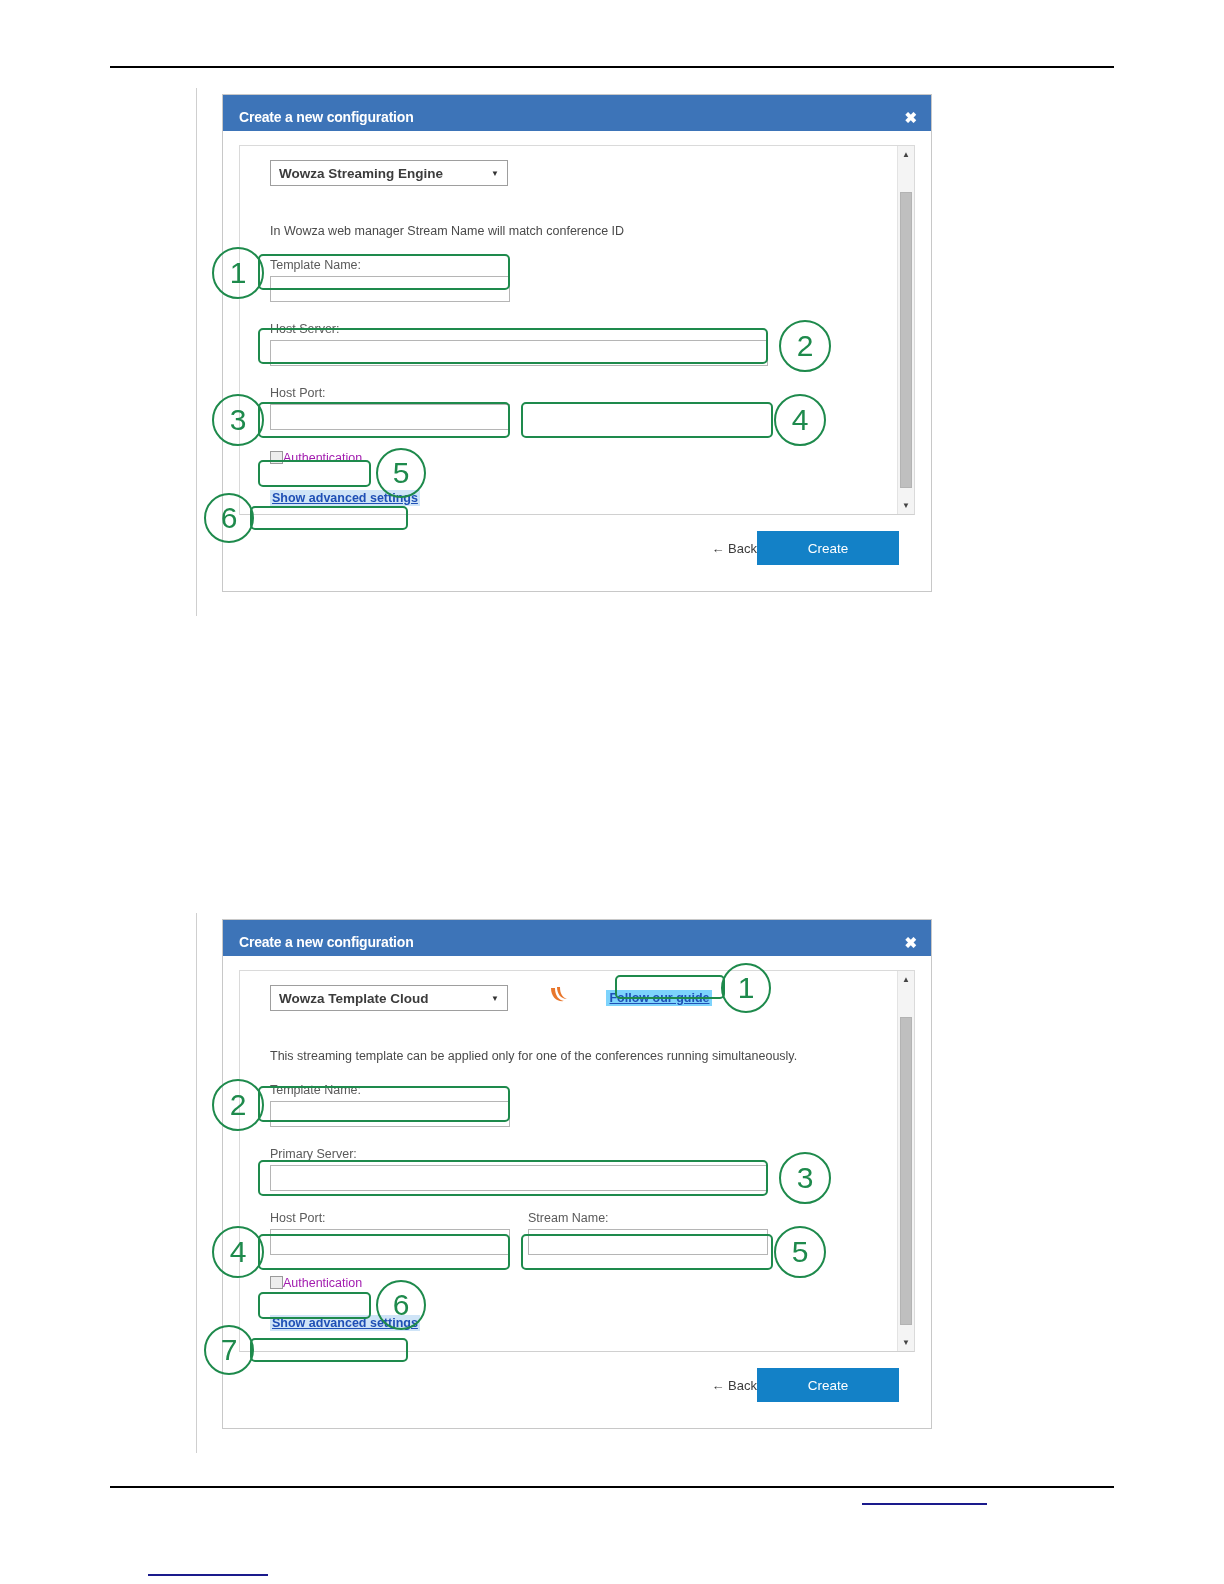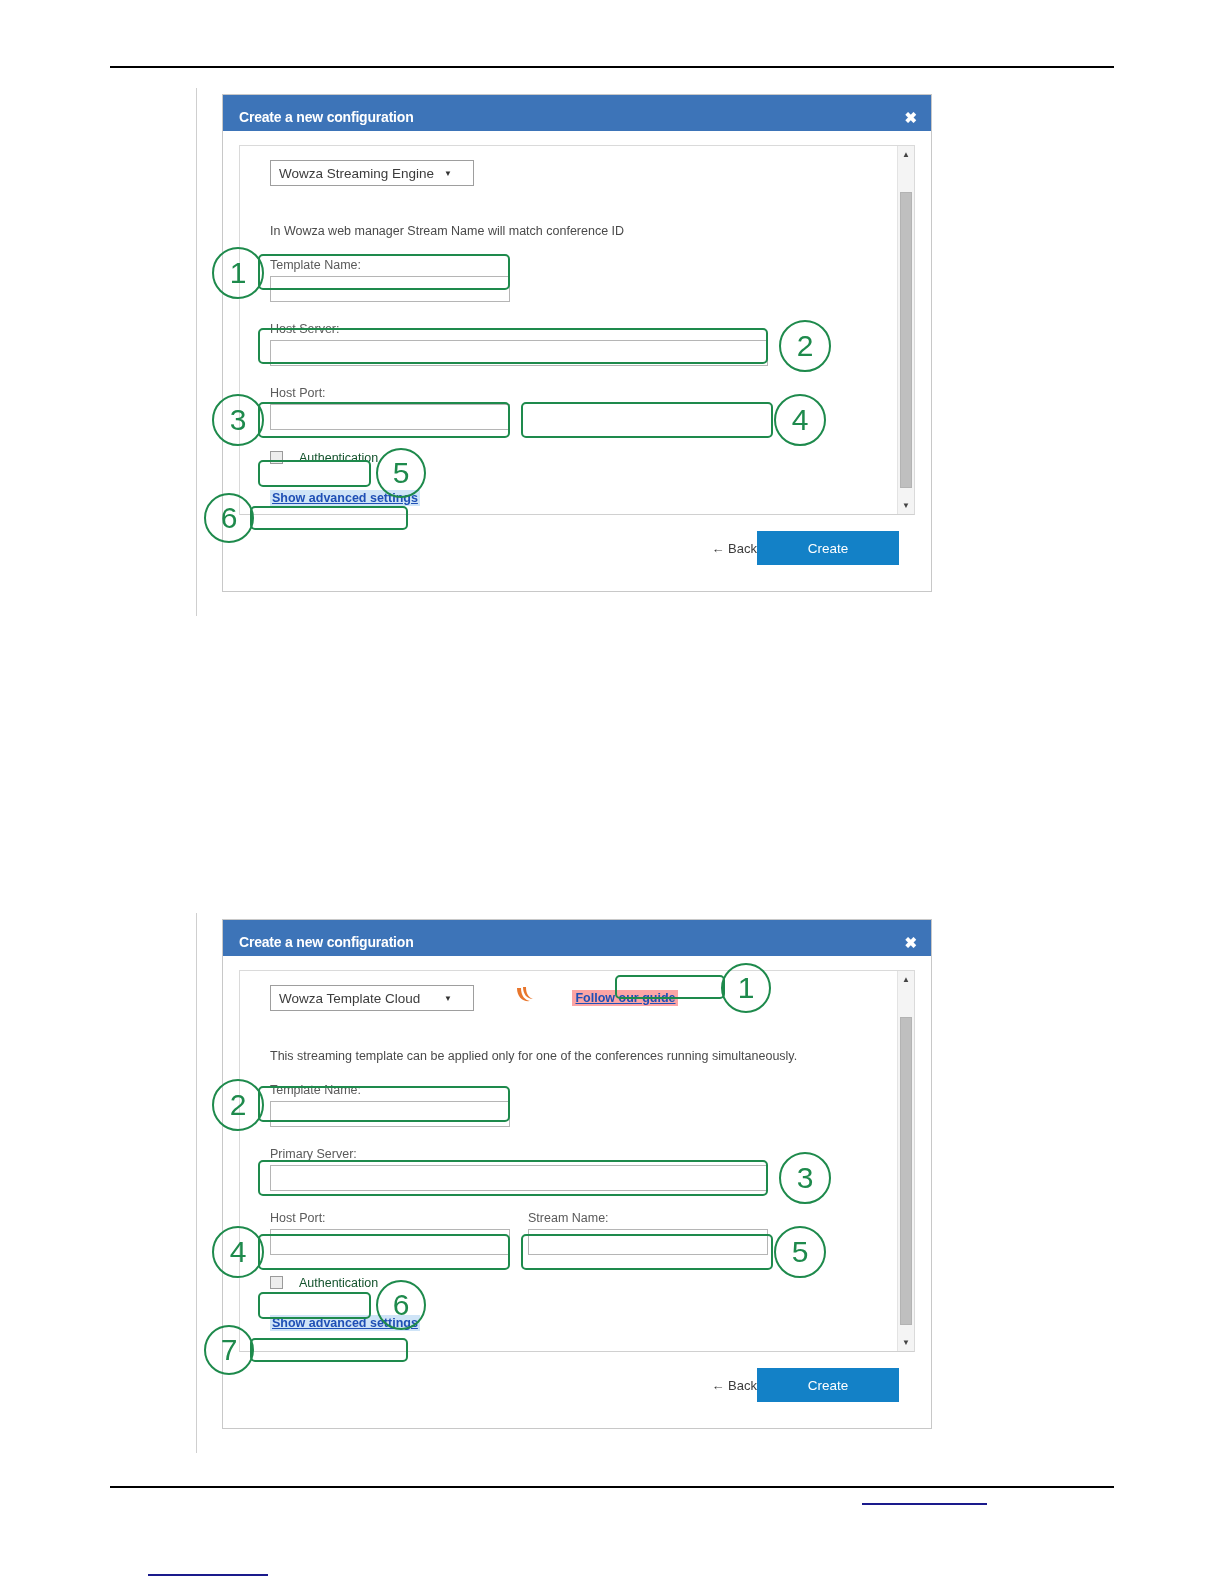--- a/index.html
+++ b/index.html
@@ -138,31 +138,32 @@
   }
 
   
   .select-row {
     display: flex;
     align-items: center;
     gap: 10px;
     height: 26px;
   }
   .fake-select {
-    width: 204px;
+    width: 238px;
     height: 26px;
     border: 1px solid #9e9e9e;
     background: #ffffff;
     box-sizing: border-box;
     display: flex;
     align-items: center;
     justify-content: space-between;
-    padding: 0 21px 0 8px;
+    padding: 0 8px 0 8px;
     font-size: 13.5px;
     color: #3c3c3c;
+    font-weight: bold;
   }
   .sel-caret { font-size: 8px; color: #333; }
 
   .helper-text {
     font-size: 12.5px;
     color: #4a4a4a;
     margin-top: 38px;
   }
   .field-label {
     font-size: 12.5px;
@@ -174,23 +175,23 @@
     border: 1px solid #b5b5b5;
     background: #ffffff;
     box-sizing: border-box;
   }
   .field-block { margin-top: 20px; }
   .two-col { display: flex; gap: 18px; }
 
   .check-row {
     display: inline-flex;
     align-items: center;
-    gap: 16px;
+    gap: 0;
     font-size: 12.5px;
-    color: #14532d;
+    color: #a21caf;
   }
   .checkbox {
     width: 13px;
     height: 13px;
     border: 1px solid #9a9a9a;
     background: #ededed;
     box-sizing: border-box;
   }
 
   .adv-link {
@@ -200,21 +201,21 @@
     text-decoration: underline;
     background: #cfe4f7;
     padding: 1px 2px;
     display: inline-block;
   }
   .guide-link {
     font-size: 12.5px;
     font-weight: bold;
     color: #1f4fb5;
     text-decoration: underline;
-    background: #fca5a5;
+    background: #7dd3fc;
     padding: 1px 3px;
     display: inline-block;
   }
 
   
   .wowza-logo {
     display: flex;
     align-items: center;
     gap: 4px;
     overflow: hidden;

